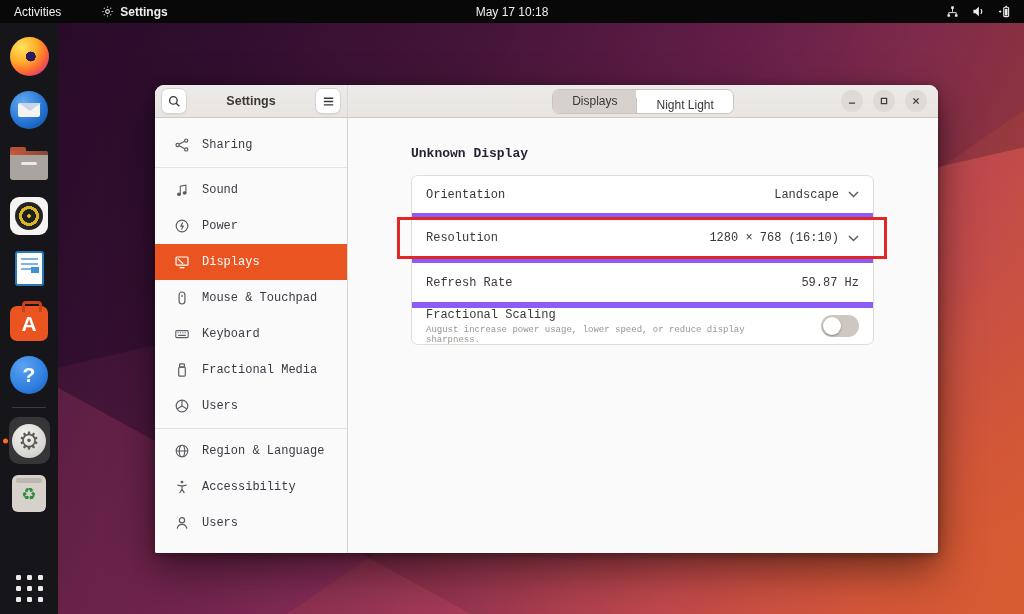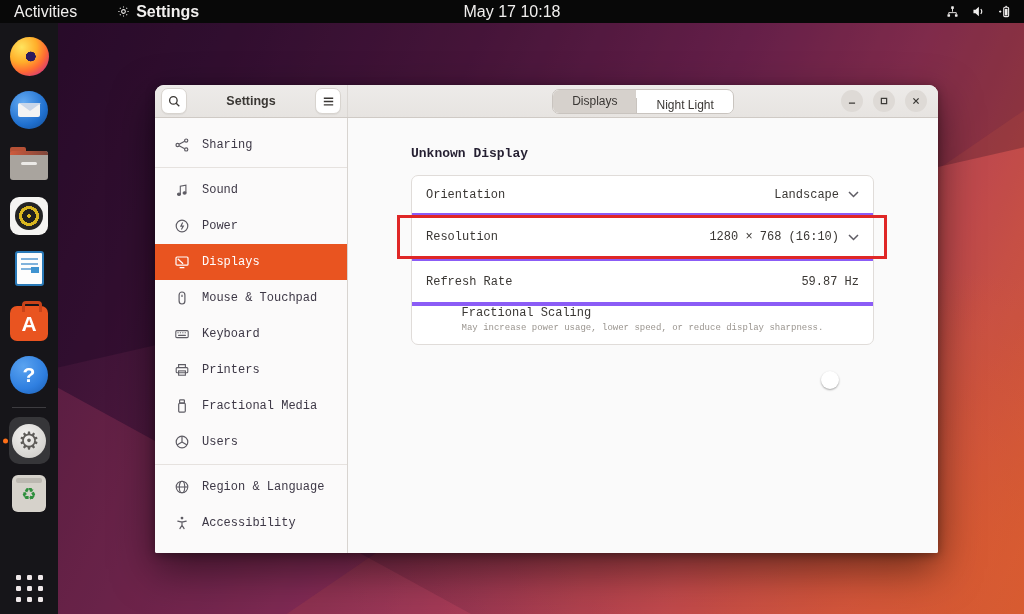--- a/index.html
+++ b/index.html
@@ -9,21 +9,21 @@
       radial-gradient(130% 110% at 88% 90%, rgba(224,92,40,.50) 0%, rgba(224,92,40,0) 42%),
       linear-gradient(115deg, #2e0e2c 0%, #3d1336 18%, #5a1c44 38%, #832a58 58%, #a83a5c 72%, #c04b47 86%, #cd5733 100%);
   }
   .wp { position:absolute; inset:0; }
   .wp-tri1 { clip-path:polygon(0 58%, 46% 100%, 0 100%); background:rgba(255,92,132,.16); }
   .wp-tri2 { clip-path:polygon(100% 18%, 100% 100%, 28% 100%); background:rgba(255,122,60,.10); }
   .wp-tri3 { clip-path:polygon(0 0, 100% 0, 100% 24%, 0 62%); background:rgba(12,0,26,.26); }
 
   
   .topbar { position:absolute; top:0; left:0; right:0; height:23px; background:#080808;
-    color:#f1efee; display:flex; align-items:center; font-size:16px; z-index:60; }
+    color:#f1efee; display:flex; align-items:center; font-size:12px; z-index:60; }
   .tb-activities { margin-left:14px; cursor:default; }
   .tb-app { display:flex; align-items:center; gap:6px; margin-left:40px; font-weight:bold; }
   .tb-app svg { width:13px; height:13px; }
   .tb-clock { position:absolute; left:50%; transform:translateX(-50%); font-weight:normal; }
   .tb-status { margin-left:auto; margin-right:12px; display:flex; align-items:center; gap:11px; }
   .tb-status svg { width:15px; height:15px; display:block; }
 
   
   .dock { position:absolute; left:0; top:23px; bottom:0; width:58px; background:#161519;
     display:flex; flex-direction:column; align-items:center; padding:13px 0 12px; gap:12px; z-index:50; }
@@ -89,25 +89,25 @@
   .side-item { height:36px; display:flex; align-items:center; gap:12px; padding-left:19px; font-size:12px; color:#3d3846; cursor:pointer; }
   .side-item svg { width:16px; height:16px; color:#5e5c64; flex:0 0 auto; }
   .side-item.selected { background:#e95420; color:#fff; }
   .side-item.selected svg { color:#fff; }
   .side-sep { height:1px; background:#e6e2df; margin:4px 0; }
 
   .content { flex:1; padding:28px 0 0 63px; position:relative; background:#fafafa;font-family:Liberation Mono, monospace; }
   .section-title { font-size:13px; font-weight:bold; color:#241f31; margin-bottom:14px; }
   .rows { width:463px; background:#fff; border:1px solid #e0dcd9; border-radius:7px; }
   .row { display:flex; align-items:center; padding:0 14px; position:relative; }
-  .row + .row { border-top:4px solid #8b5cf6;gap:36px; }
+  .row + .row { border-top:6px solid #8b5cf6;gap:36px; }
   .row-label { font-size:12px; color:#3a3734; }
   .row-sub { font-size:9px; color:#9a958f; margin-top:3px; }
   .row-value { margin-left:auto; display:flex; align-items:center; gap:9px; font-size:12px; color:#3a3734; }
-  .r-orientation { height:37px; } .r-resolution { height:44px; } .r-refresh { height:45px; } .r-fractional { height:42px;flex-direction:column; }
+  .r-orientation { height:37px; } .r-resolution { height:44px; } .r-refresh { height:45px; } .r-fractional { height:42px; }
   .hl-box { position:absolute; left:-15px; right:-14px; top:-2px; bottom:-2px; border:3px solid #df2726; z-index:5; pointer-events:none; }
   .toggle { margin-left:auto; width:40px; height:22px; border-radius:11px; background:#cdc7c2; position:relative; cursor:pointer; }
   .toggle .knob { position:absolute; left:2px; top:2px; width:18px; height:18px; border-radius:50%; background:#fff; box-shadow:0 1px 2px rgba(0,0,0,.35); }
 </style>
 </head>
 <body>
 
 <div class="screen">
   <div class="wp wp-tri3"></div>
   <div class="wp wp-tri1"></div>
@@ -301,30 +301,20 @@
           <svg viewBox="0 0 16 16">
               <g fill="none" stroke="currentColor" stroke-width="1.1" stroke-linecap="round">
                 <rect x="1.8" y="4.6" width="12.4" height="7" rx="1.1"></rect>
                 <path d="M3.9 6.8h.3M6.3 6.8h.3M8.7 6.8h.3M11.1 6.8h.3M4.6 9.4h6.8"></path>
               </g>
             </svg>
           <span>Keyboard</span>
         </div>
         <div class="side-item">
           <svg viewBox="0 0 16 16">
-              <g fill="none" stroke="currentColor" stroke-width="1.1">
-                <path d="M4.6 5.6V2.6h6.8v3"></path>
-                <rect x="2.2" y="5.6" width="11.6" height="5.2" rx="1"></rect>
-                <rect x="4.6" y="8.9" width="6.8" height="4.3"></rect>
-              </g>
-            </svg>
-          <span>Printers</span>
-        </div>
-        <div class="side-item">
-          <svg viewBox="0 0 16 16">
               <g fill="none" stroke="currentColor" stroke-width="1.2">
                 <rect x="5.6" y="1.8" width="4.8" height="3.4" rx=".8"></rect>
                 <rect x="4.7" y="5.2" width="6.6" height="9" rx="1.2"></rect>
               </g>
             </svg>
           <span>Fractional Media</span>
         </div>
         <div class="side-item">
           <svg viewBox="0 0 16 16">
               <g fill="none" stroke="currentColor" stroke-width="1.2">
@@ -389,21 +379,21 @@
           </div>
           <div class="row r-refresh">
             <span class="row-label">Refresh Rate</span>
             <span class="row-value">
               <span>59.87 Hz</span>
             </span>
           </div>
           <div class="row r-fractional">
             <span>
               <span class="row-label" style="display:block">Fractional Scaling</span>
-              <span class="row-sub" style="display:block">May increase power usage, lower speed, or reduce display sharpness.</span>
+              <span class="row-sub" style="display:block">August increase power usage, lower speed, or reduce display sharpness.</span>
             </span>
             <span class="toggle">
                 <span class="knob"></span>
               </span>
           </div>
         </div>
       </main>
     </div>
   </div>
 </div>

